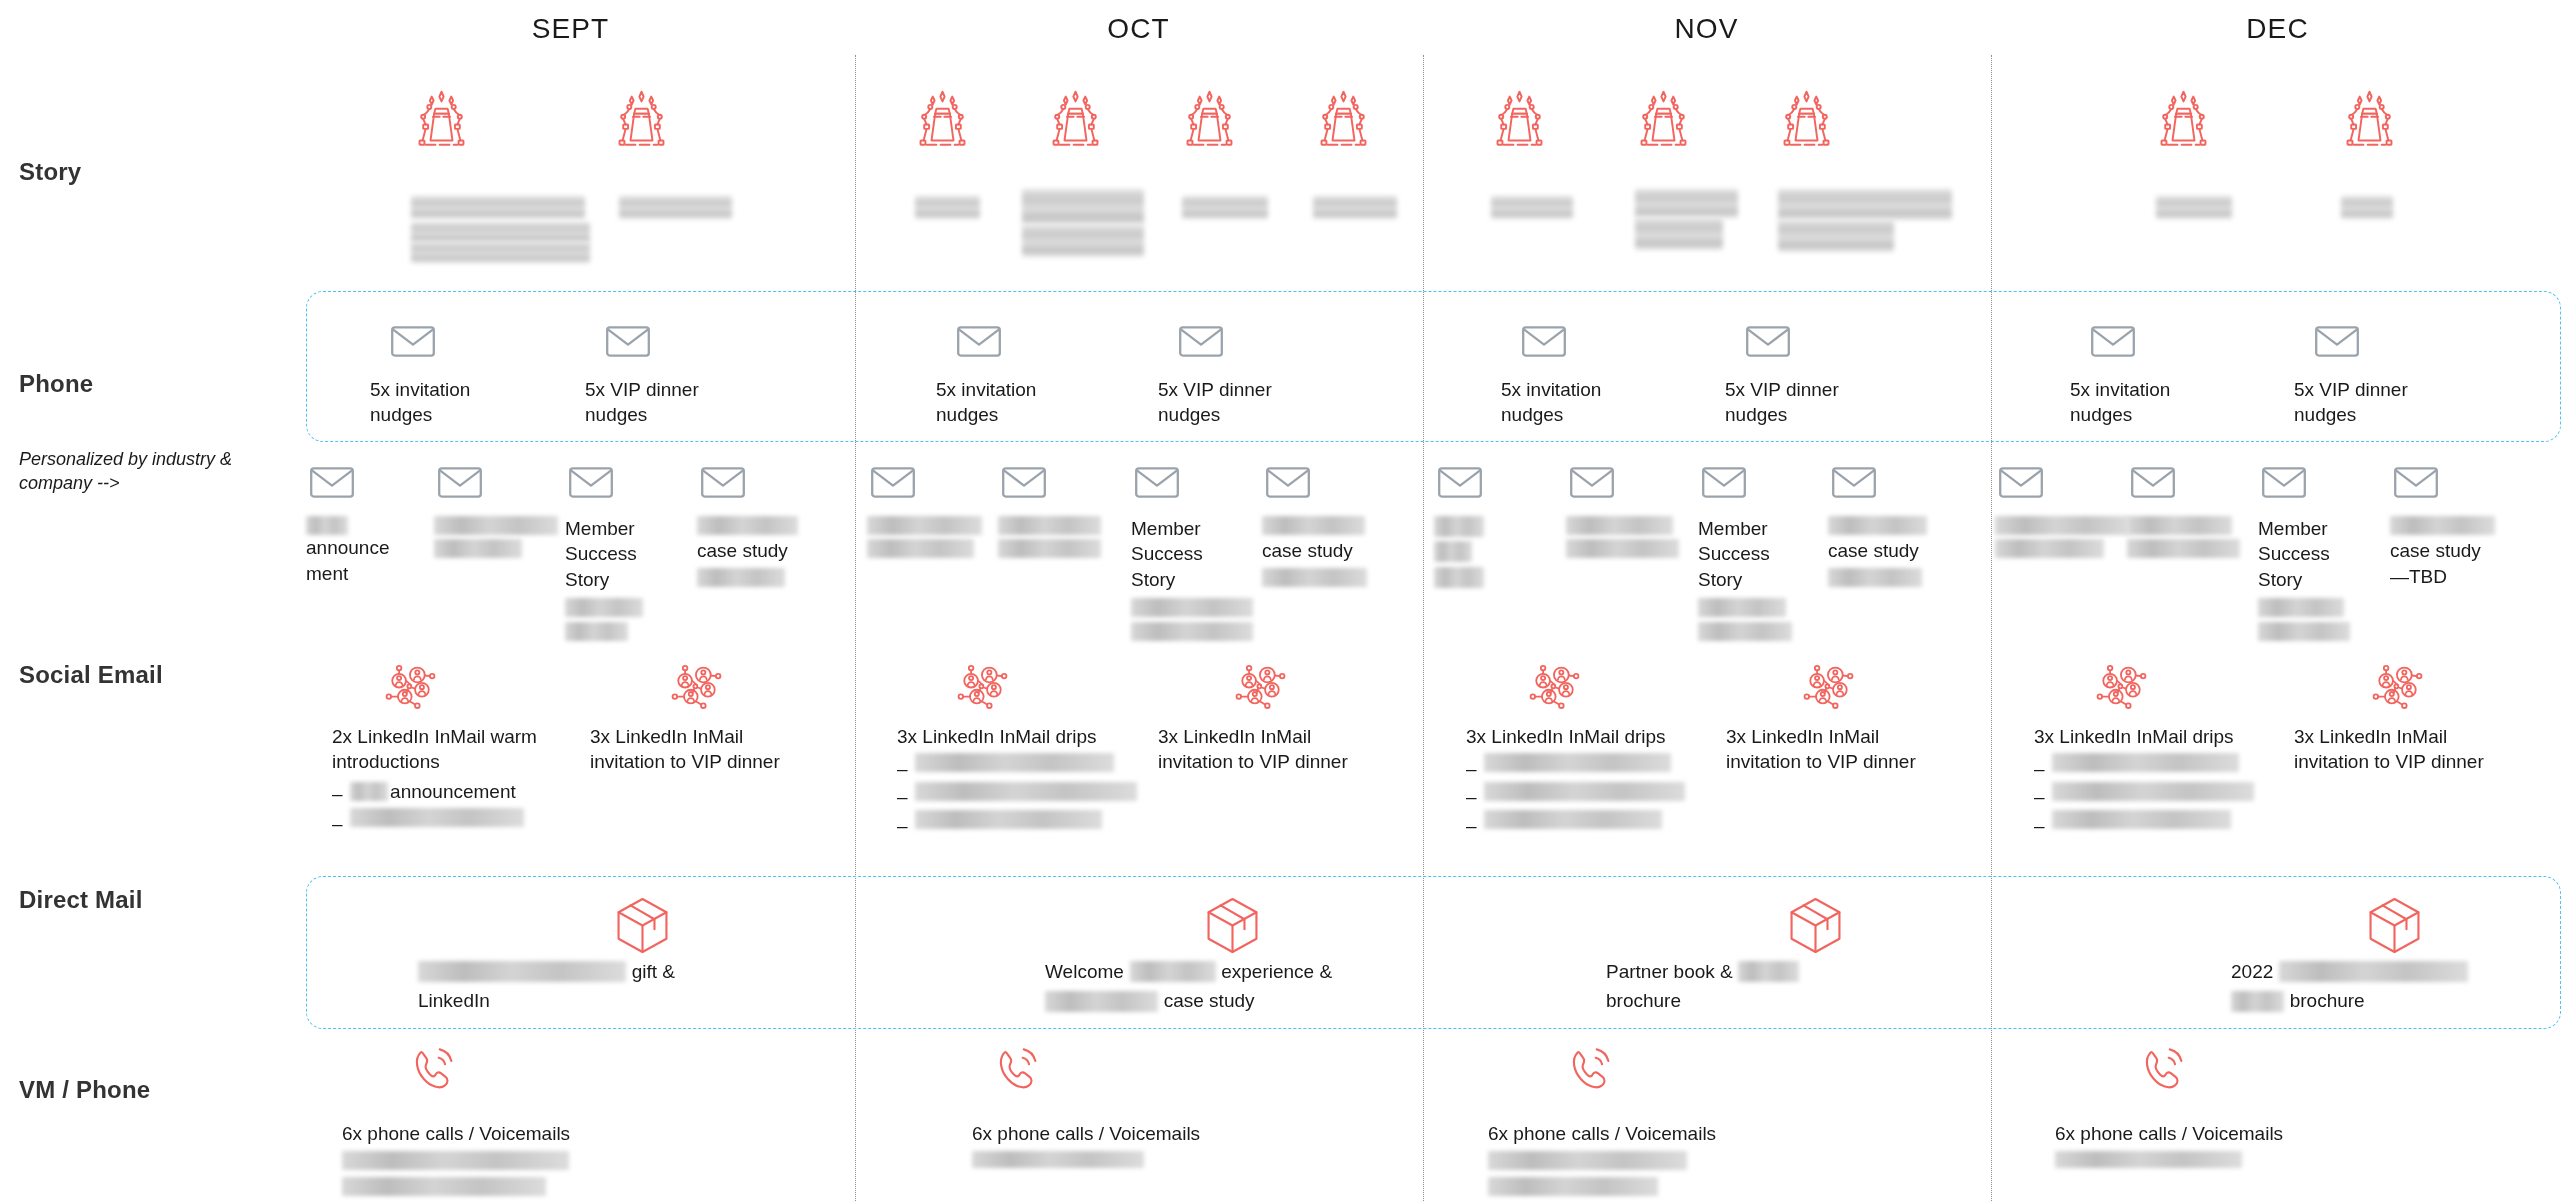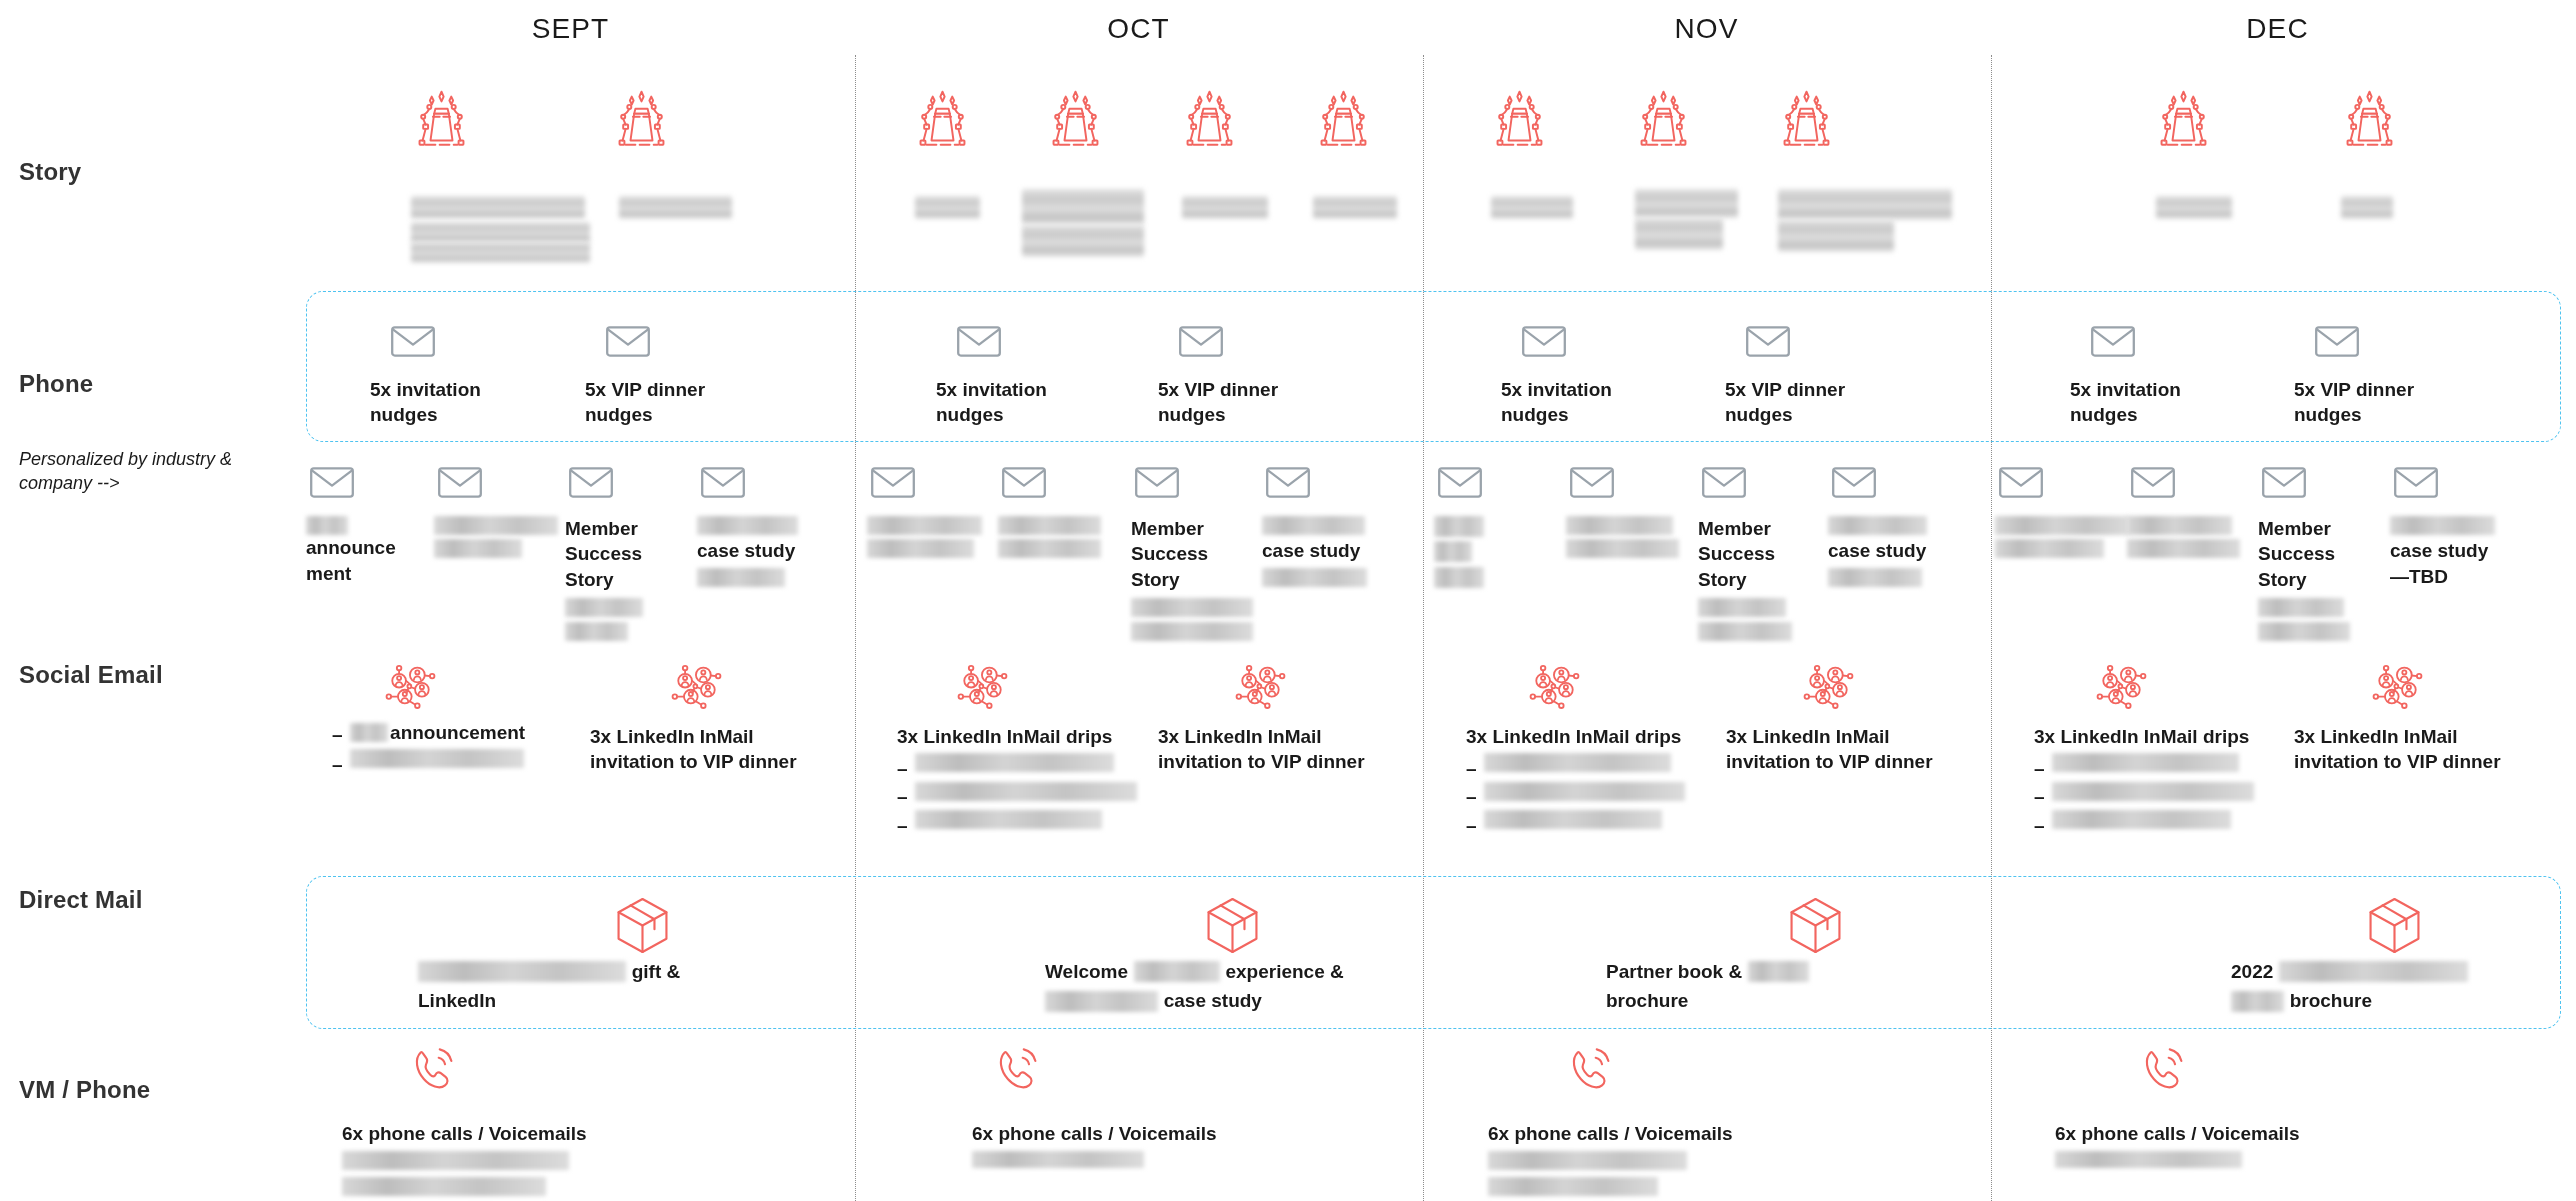--- a/index.html
+++ b/index.html
@@ -40,21 +40,21 @@
 
   
   .band {
     position: absolute;
     border: 1.9px dashed #4fc3f0;
     border-radius: 17px;
     pointer-events: none;
   }
 
   
-  .item { position: absolute; font-weight: bold; }
+  .item { position: absolute; }
   .item .cap {
     font-size: 19px; line-height: 1.35; color: #1a1a1a;
     white-space: pre-line;
   }
 
   
   .redact {
     display: inline-block;
     background: linear-gradient(90deg,#d8d8d8 0%,#bdbdbd 22%,#d4d4d4 45%,#c4c4c4 68%,#dcdcdc 100%);
     filter: blur(2.1px);
@@ -739,20 +739,22 @@
               <path d="M34 74.5 a6 6 0 0 1 12 0" style="fill:none;stroke:#f2655f;stroke-width:3.2;stroke-linecap:round;stroke-linejoin:round"></path>
               <circle cx="30" cy="16" r="4" style="fill:none;stroke:#f2655f;stroke-width:3.2;stroke-linecap:round;stroke-linejoin:round"></circle>
               <circle cx="88" cy="30" r="4" style="fill:none;stroke:#f2655f;stroke-width:3.2;stroke-linecap:round;stroke-linejoin:round"></circle>
               <circle cx="12" cy="66" r="4" style="fill:none;stroke:#f2655f;stroke-width:3.2;stroke-linecap:round;stroke-linejoin:round"></circle>
               <circle cx="62" cy="82" r="4" style="fill:none;stroke:#f2655f;stroke-width:3.2;stroke-linecap:round;stroke-linejoin:round"></circle>
               <circle cx="48" cy="48" r="3.4" style="fill:none;stroke:#f2655f;stroke-width:3.2;stroke-linecap:round;stroke-linejoin:round"></circle>
               <path d="M30 20 L30 26 M84 30 L75 29 M16 66 L28 66 M58 80 L50 75 M42 38 L50 45 M58 52 L52 50 M43 60 L46 52" style="fill:none;stroke:#f2655f;stroke-width:3.2;stroke-linecap:round;stroke-linejoin:round"></path>
             </svg>
           </span>
         </div>
+        <div class="cap" style="margin-top:7.6px">2x LinkedIn InMail warm
+introductions</div>
         <div class="dash-row">
           <span class="dash">–</span>
           <span style="display:flex;align-items:center;gap:1.9px">
             <span class="redact" style="width:38px;height:19px;"></span>
             <span class="cap">announcement</span>
           </span>
         </div>
         <div class="dash-row">
           <span class="dash">–</span>
           <span style="display:flex;align-items:center;gap:1.9px">

